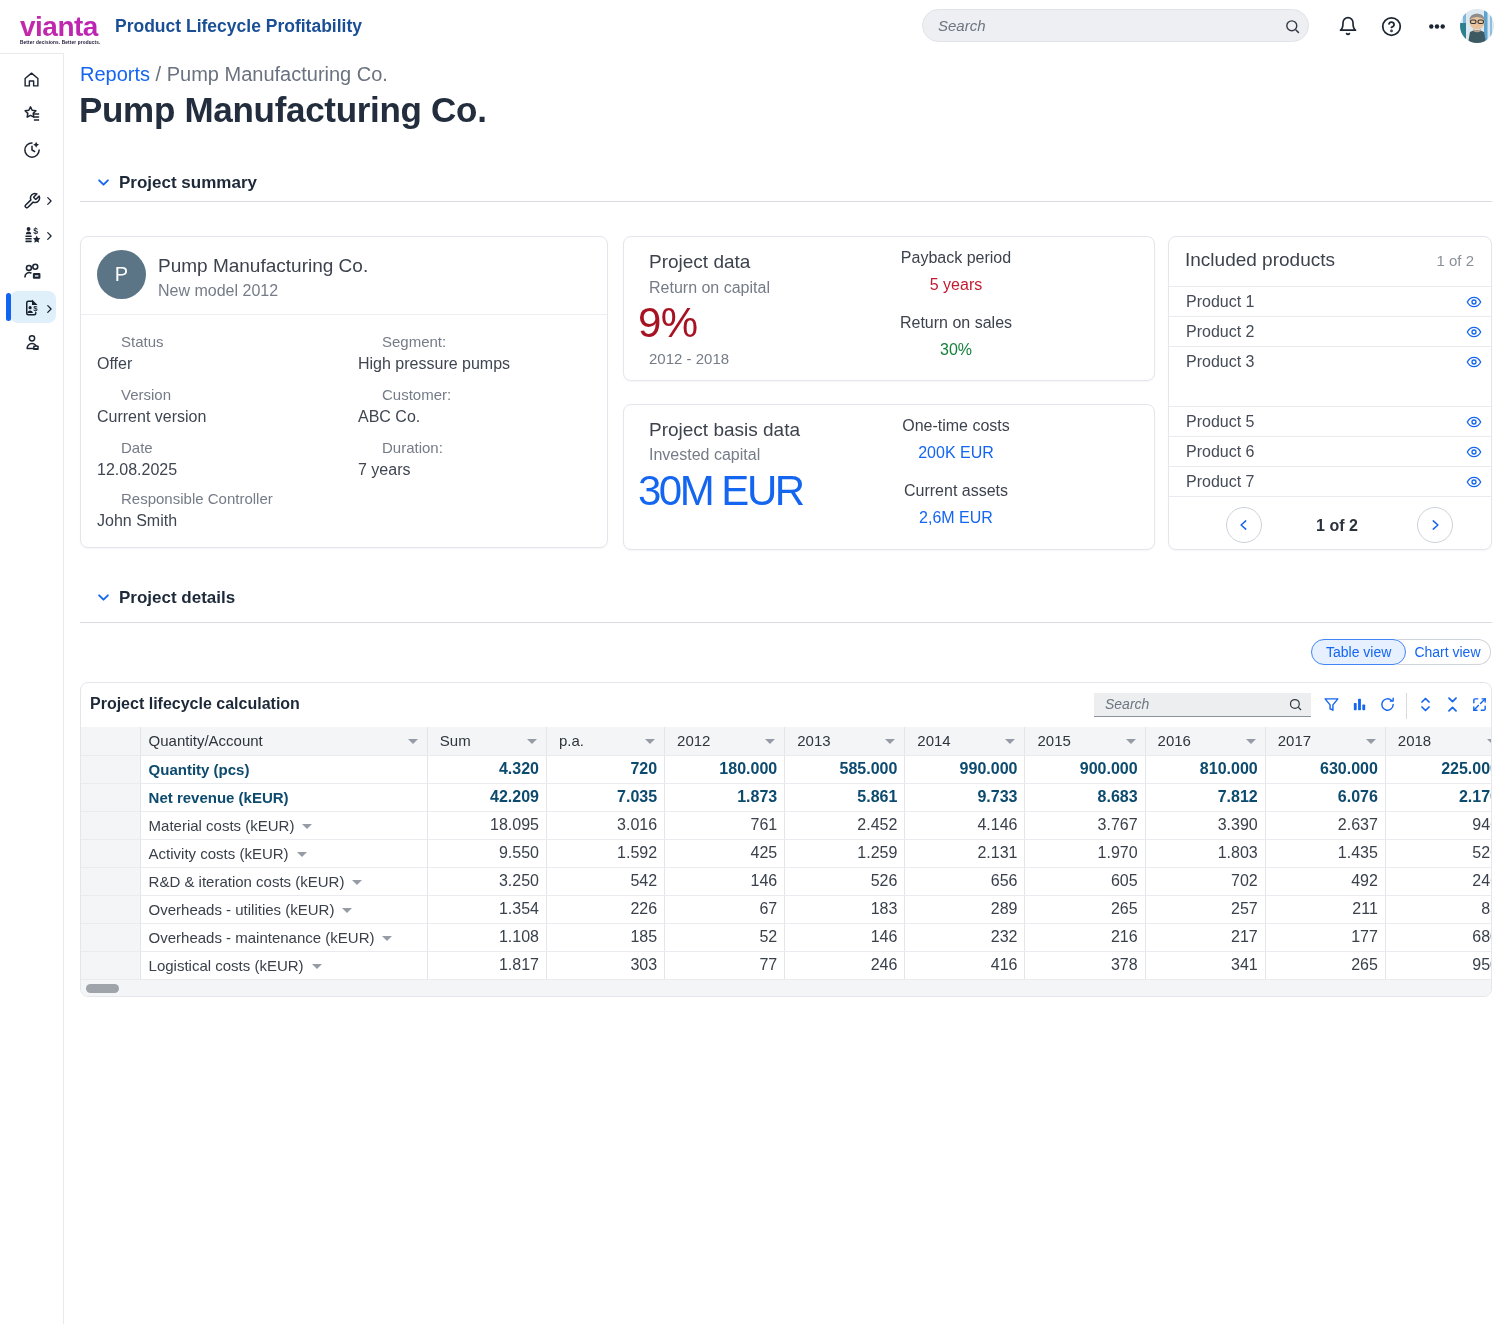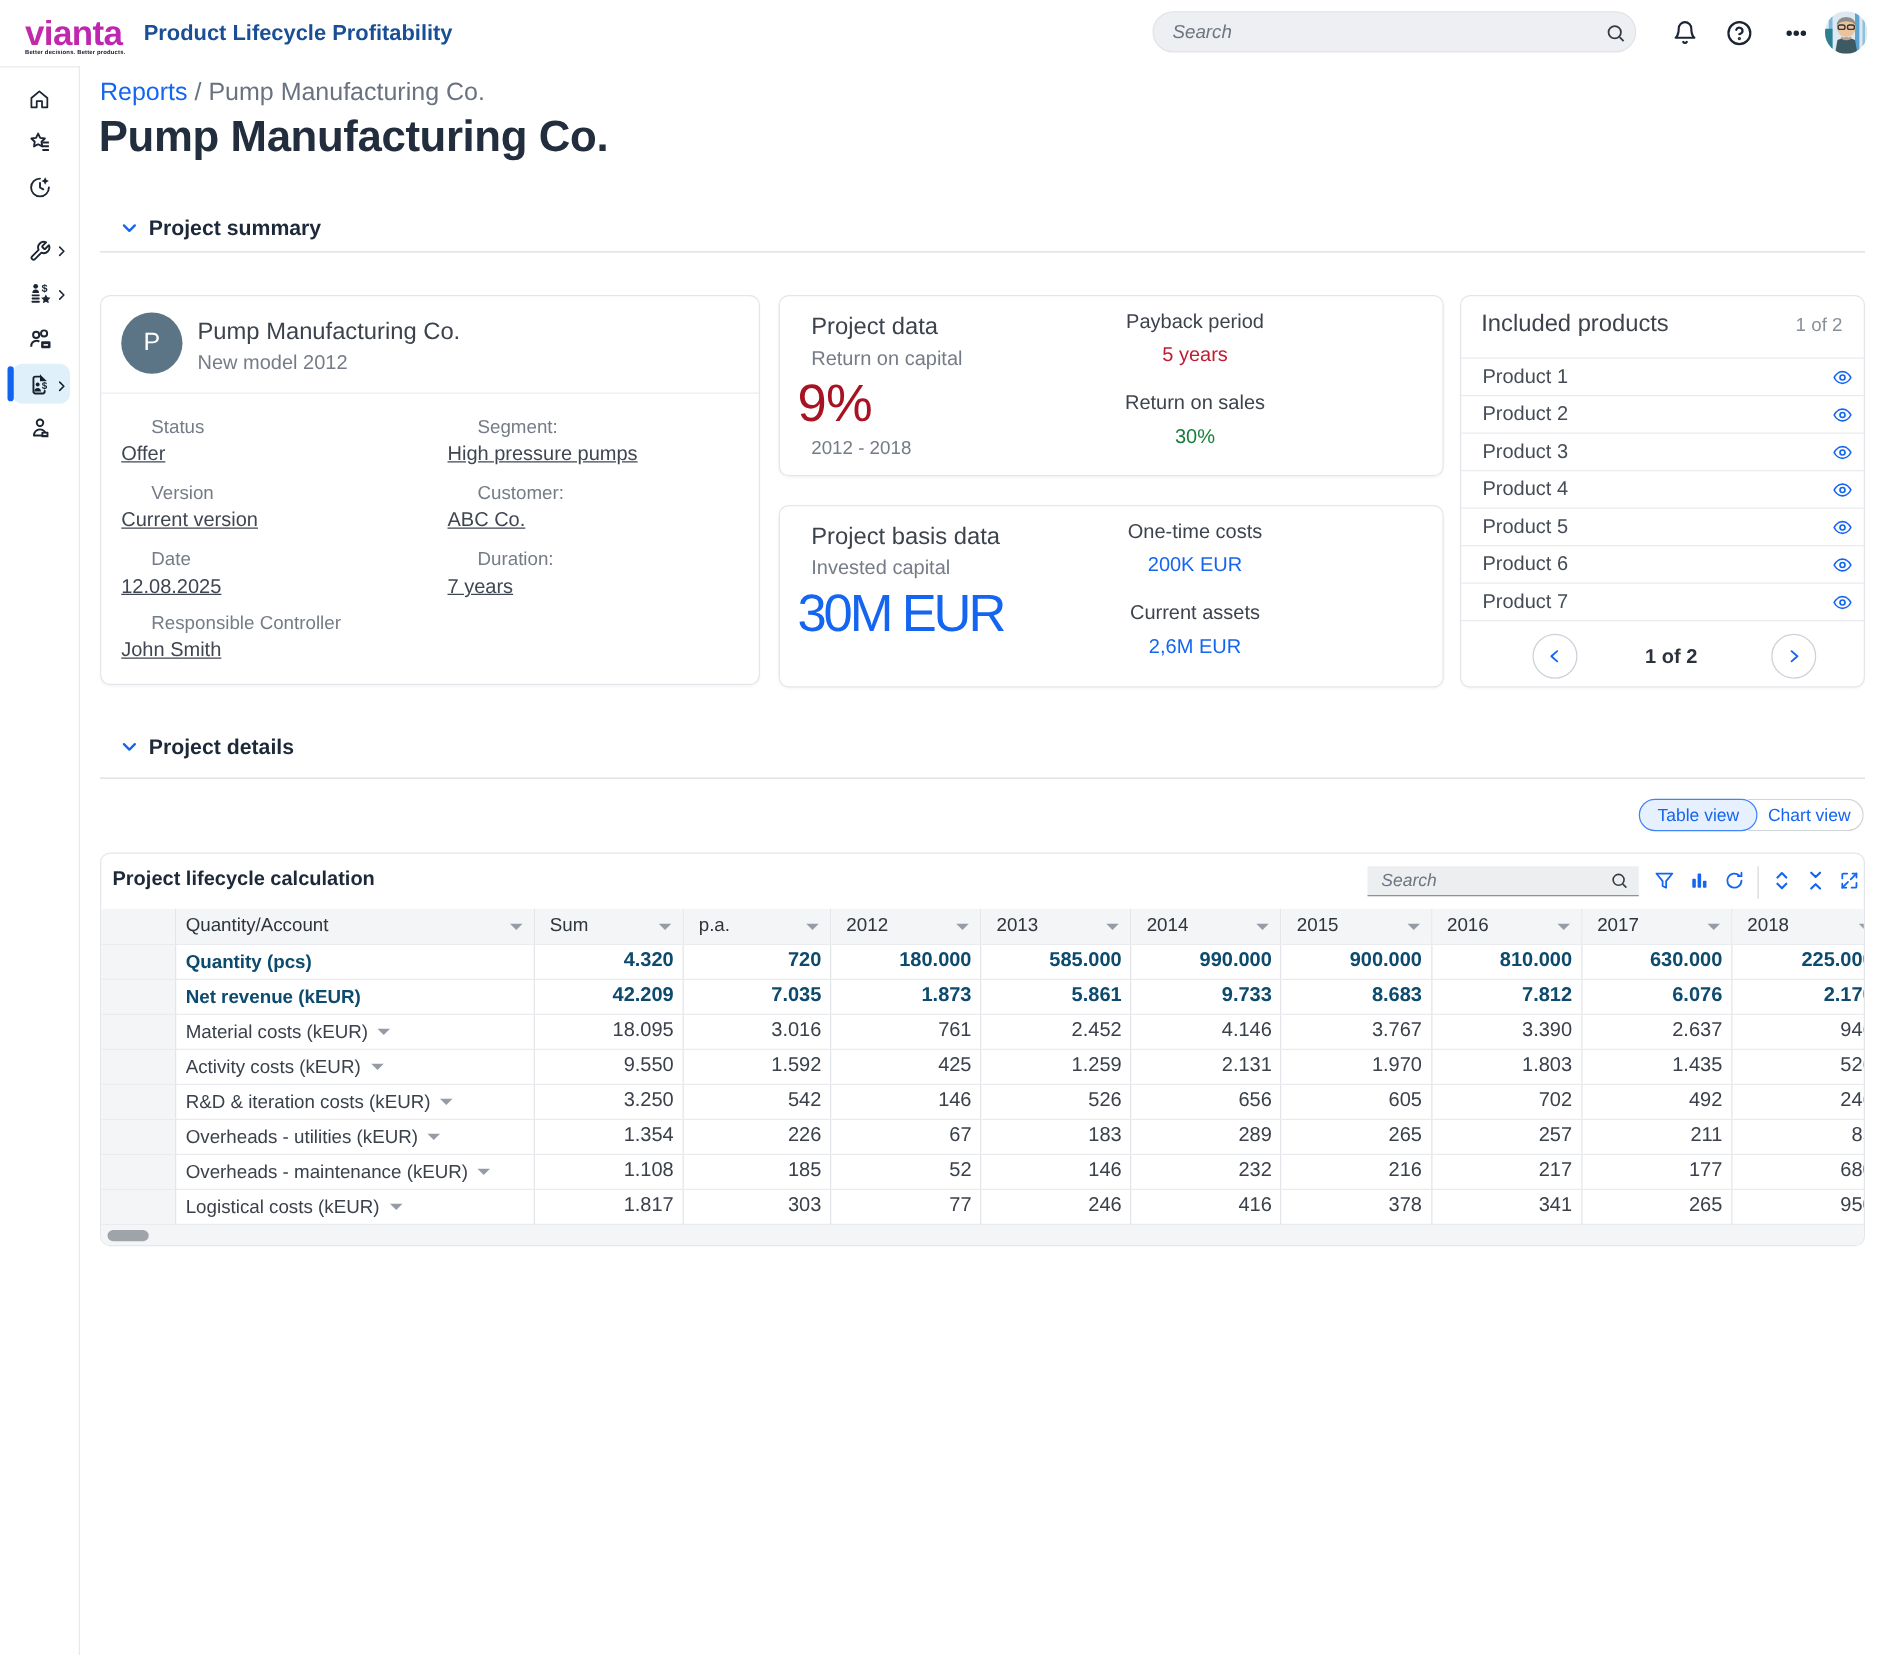--- a/index.html
+++ b/index.html
@@ -37,21 +37,21 @@
 
 .card { position:absolute; background:#fff; border:1px solid #e3e6ea; border-radius:8px; box-shadow:0 1px 2px rgba(16,24,40,.04); }
 
 
 #card1 { left:16px; top:183px; width:528px; height:312px; }
 #card1 .avatar { position:absolute; left:16px; top:13px; width:49px; height:49px; border-radius:50%; background:#5b7486; color:#fff; font-size:20px; text-align:center; line-height:49px; }
 #card1 .t1 { position:absolute; left:77px; top:18px; font-size:19px; color:#3d434d; }
 #card1 .t2 { position:absolute; left:77px; top:45px; font-size:16px; color:#757c87; }
 #card1 .divider { position:absolute; left:0; top:77px; width:100%; border-top:1px solid #eceef1; }
 .fieldlab { position:absolute; font-size:15px; color:#757c87;margin-left:24px; }
-.fieldval { position:absolute; font-size:16px; color:#3f4651;text-decoration:underline; }
+.fieldval { position:absolute; font-size:16px; color:#3f4651; }
 
 
 #card2 { left:559px; top:183px; width:532px; height:145px; }
 #card3 { left:559px; top:351px; width:532px; height:146px; }
 .cardtitle { position:absolute; font-size:19px; color:#3d434d; }
 .graylab { position:absolute; font-size:16px; color:#757c87; }
 .bignum { position:absolute; font-size:42px; letter-spacing:-0.5px; }
 .kv { position:absolute; width:220px; text-align:center; }
 .kv .k { font-size:16px; color:#3d434d; }
 .kv .v { font-size:16px; margin-top:9px; }
@@ -277,27 +277,20 @@
       </div>
     <div class="row" style="top:79px">
         <span class="nm">Product 2</span>
         <svg width="18" height="16" viewBox="0 0 24 24" fill="none" stroke="#1466f0" stroke-width="2">
           <path d="M2 12s3.5-7 10-7 10 7 10 7-3.5 7-10 7-10-7-10-7z"></path>
           <circle cx="12" cy="12" r="3"></circle>
         </svg>
       </div>
     <div class="row" style="top:109px">
         <span class="nm">Product 3</span>
-        <svg width="18" height="16" viewBox="0 0 24 24" fill="none" stroke="#1466f0" stroke-width="2">
-          <path d="M2 12s3.5-7 10-7 10 7 10 7-3.5 7-10 7-10-7-10-7z"></path>
-          <circle cx="12" cy="12" r="3"></circle>
-        </svg>
-      </div>
-    <div class="row" style="top:139px">
-        <span class="nm">Product 4</span>
         <svg width="18" height="16" viewBox="0 0 24 24" fill="none" stroke="#1466f0" stroke-width="2">
           <path d="M2 12s3.5-7 10-7 10 7 10 7-3.5 7-10 7-10-7-10-7z"></path>
           <circle cx="12" cy="12" r="3"></circle>
         </svg>
       </div>
     <div class="row" style="top:169px">
         <span class="nm">Product 5</span>
         <svg width="18" height="16" viewBox="0 0 24 24" fill="none" stroke="#1466f0" stroke-width="2">
           <path d="M2 12s3.5-7 10-7 10 7 10 7-3.5 7-10 7-10-7-10-7z"></path>
           <circle cx="12" cy="12" r="3"></circle>

